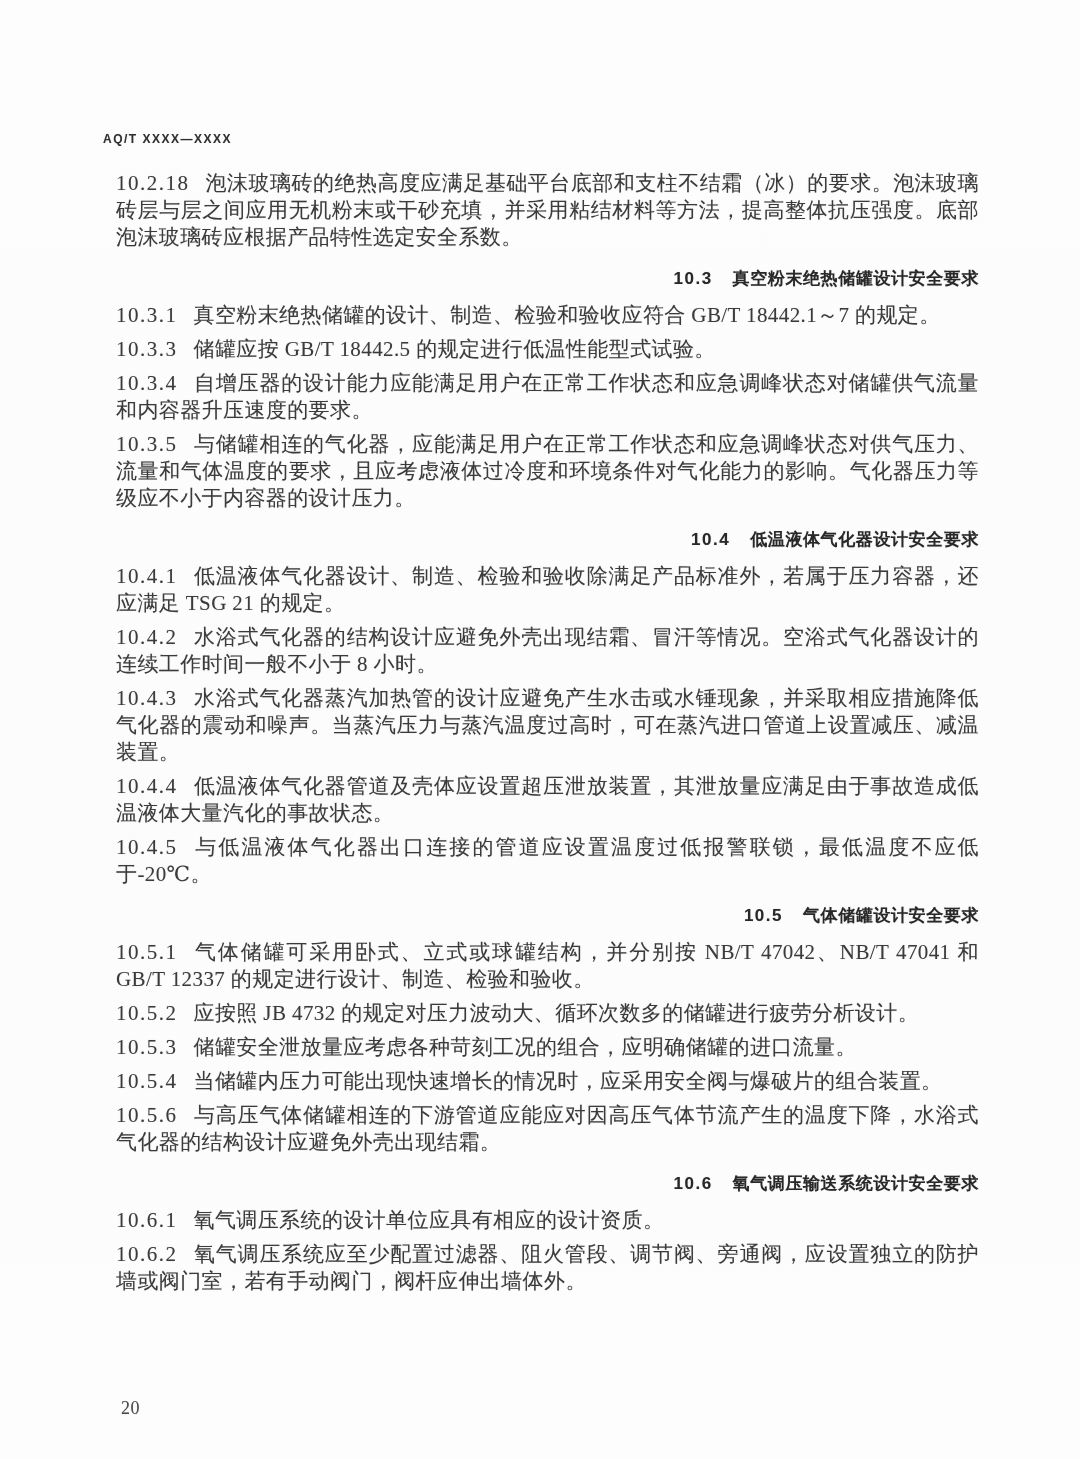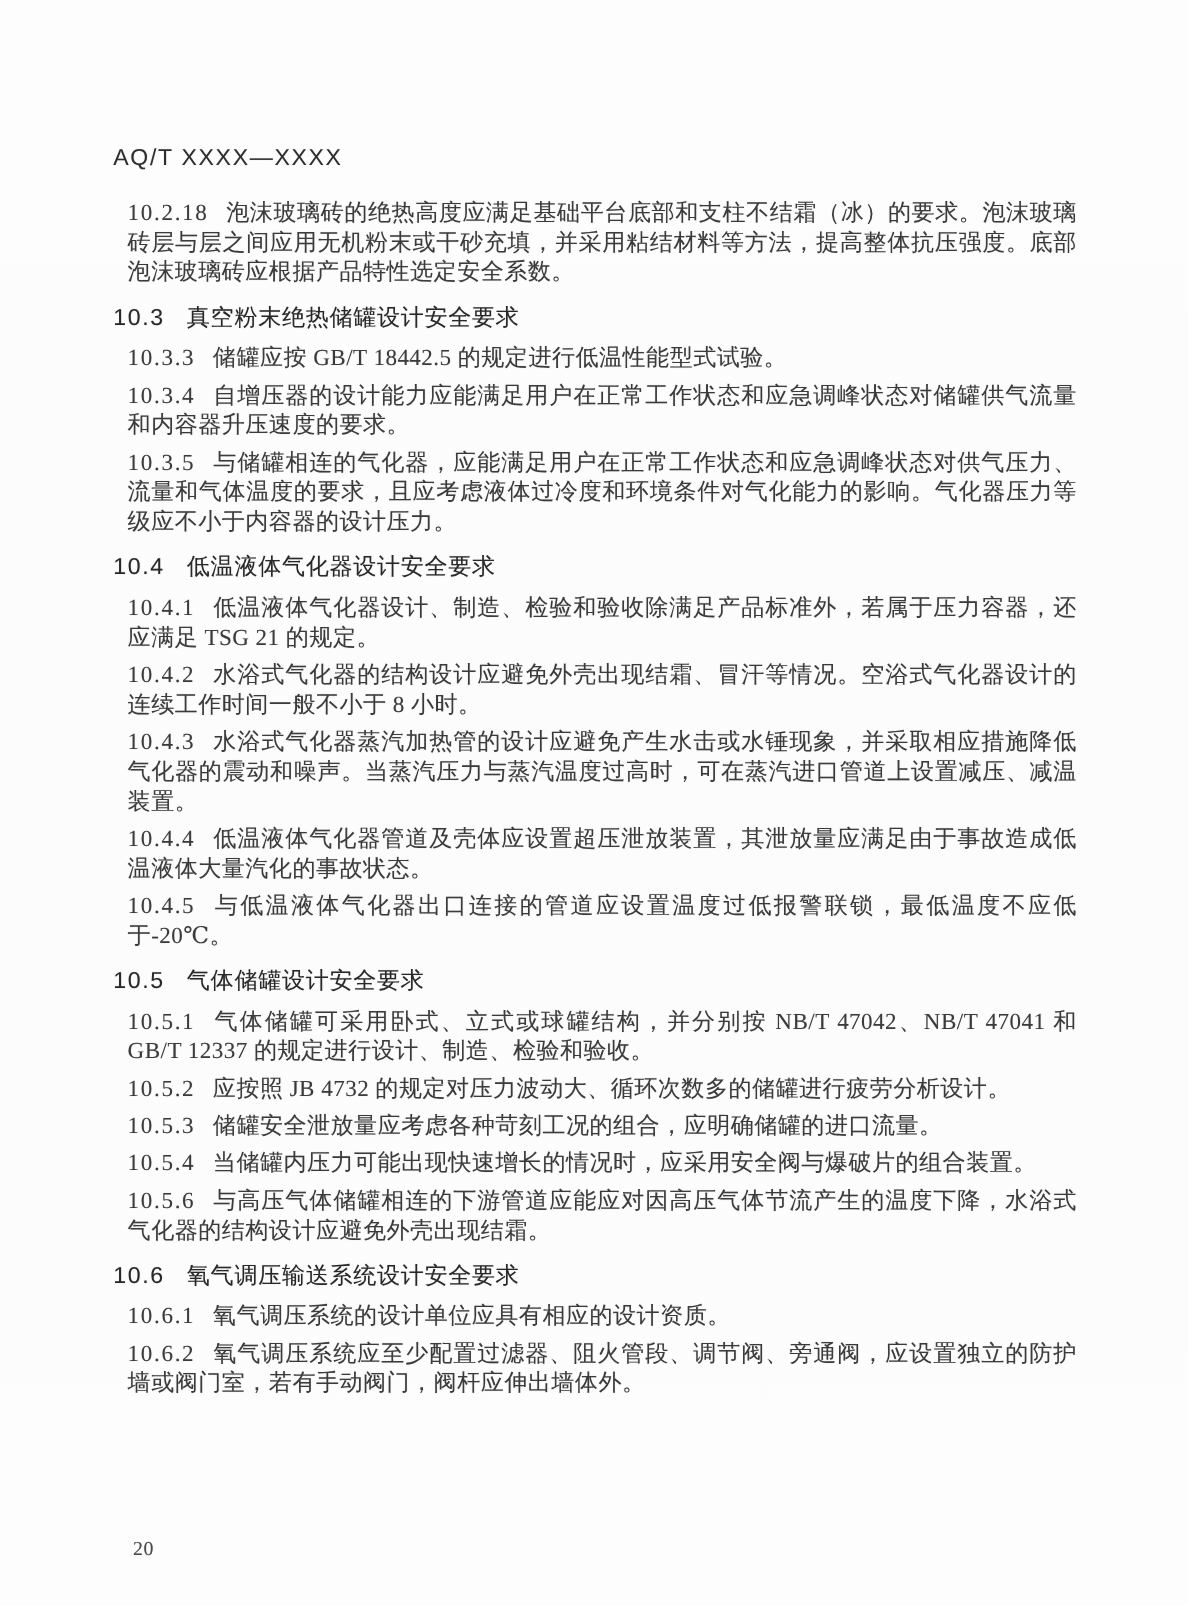--- a/index.html
+++ b/index.html
@@ -16,22 +16,22 @@
     font-family: "Liberation Serif", "DejaVu Serif", serif;
   }
   .content {
     position: absolute;
     left: 103px;
     top: 132px;
     width: 876px;
   }
   .doc-header {
     font-family: "Liberation Sans", "DejaVu Sans", sans-serif;
-    font-weight: 400;
-    font-size: 21px;
+    font-weight: 700;
+    font-size: 12px;
     letter-spacing: 1.5px;
     color: #2f2f2f;
     margin: 0 0 24px 0;
     text-shadow: 0 0 1px rgba(60,60,60,0.25);
   }
   .clause {
     font-size: 21px;
     line-height: 27px;
     margin: 0 0 7px 13px;
     text-align: justify;
@@ -39,28 +39,29 @@
     letter-spacing: 0.4px;
     text-shadow: 0 0 1px rgba(70,70,70,0.28);
   }
   .clause .num {
     font-family: "Liberation Serif", "DejaVu Serif", serif;
     letter-spacing: 1.5px;
     padding-right: 16px;
     white-space: nowrap;
   }
   .heading {
-    font-size: 21px;
+    font-size: 17px;
     line-height: 27px;
-    font-weight: 400;
+    font-weight: 700;
     margin: 14px 0 10px 0;
     color: #282828;
     letter-spacing: 0.6px;
     font-family: "Liberation Sans", "DejaVu Sans", sans-serif;
     text-shadow: 0 0 1px rgba(50,50,50,0.3);
+    text-align: right;
   }
   .heading .num {
     letter-spacing: 1.5px;
     padding-right: 20px;
     white-space: nowrap;
   }
   .page-number {
     position: absolute;
     left: 121px;
     top: 1398px;
@@ -73,20 +74,21 @@
 </style>
 </head>
 <body>
 
 <div class="page">
   <div class="content">
     <div class="doc-header">AQ/T XXXX—XXXX</div>
     <div>
         <p class="clause"><span class="num">10.2.18</span><span class="txt">泡沫玻璃砖的绝热高度应满足基础平台底部和支柱不结霜（冰）的要求。泡沫玻璃砖层与层之间应用无机粉末或干砂充填，并采用粘结材料等方法，提高整体抗压强度。底部泡沫玻璃砖应根据产品特性选定安全系数。</span></p>
         <h2 class="heading"><span class="num">10.3</span><span class="txt">真空粉末绝热储罐设计安全要求</span></h2>
+        <p class="clause"><span class="num">10.3.1</span><span class="txt">真空粉末绝热储罐的设计、制造、检验和验收应符合 GB/T 18442.1～7 的规定。</span></p>
         <p class="clause"><span class="num">10.3.3</span><span class="txt">储罐应按 GB/T 18442.5 的规定进行低温性能型式试验。</span></p>
         <p class="clause"><span class="num">10.3.4</span><span class="txt">自增压器的设计能力应能满足用户在正常工作状态和应急调峰状态对储罐供气流量和内容器升压速度的要求。</span></p>
         <p class="clause"><span class="num">10.3.5</span><span class="txt">与储罐相连的气化器，应能满足用户在正常工作状态和应急调峰状态对供气压力、流量和气体温度的要求，且应考虑液体过冷度和环境条件对气化能力的影响。气化器压力等级应不小于内容器的设计压力。</span></p>
         <h2 class="heading"><span class="num">10.4</span><span class="txt">低温液体气化器设计安全要求</span></h2>
         <p class="clause"><span class="num">10.4.1</span><span class="txt">低温液体气化器设计、制造、检验和验收除满足产品标准外，若属于压力容器，还应满足 TSG 21 的规定。</span></p>
         <p class="clause"><span class="num">10.4.2</span><span class="txt">水浴式气化器的结构设计应避免外壳出现结霜、冒汗等情况。空浴式气化器设计的连续工作时间一般不小于 8 小时。</span></p>
         <p class="clause"><span class="num">10.4.3</span><span class="txt">水浴式气化器蒸汽加热管的设计应避免产生水击或水锤现象，并采取相应措施降低气化器的震动和噪声。当蒸汽压力与蒸汽温度过高时，可在蒸汽进口管道上设置减压、减温装置。</span></p>
         <p class="clause"><span class="num">10.4.4</span><span class="txt">低温液体气化器管道及壳体应设置超压泄放装置，其泄放量应满足由于事故造成低温液体大量汽化的事故状态。</span></p>
         <p class="clause"><span class="num">10.4.5</span><span class="txt">与低温液体气化器出口连接的管道应设置温度过低报警联锁，最低温度不应低于-20℃。</span></p>
         <h2 class="heading"><span class="num">10.5</span><span class="txt">气体储罐设计安全要求</span></h2>

